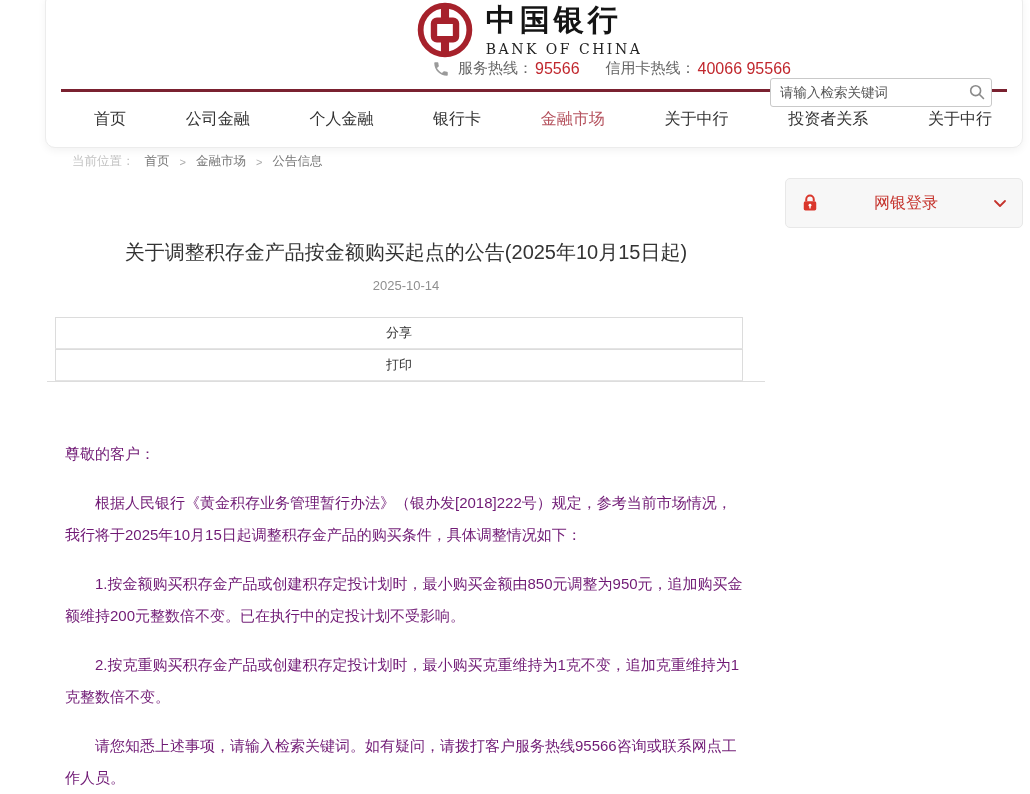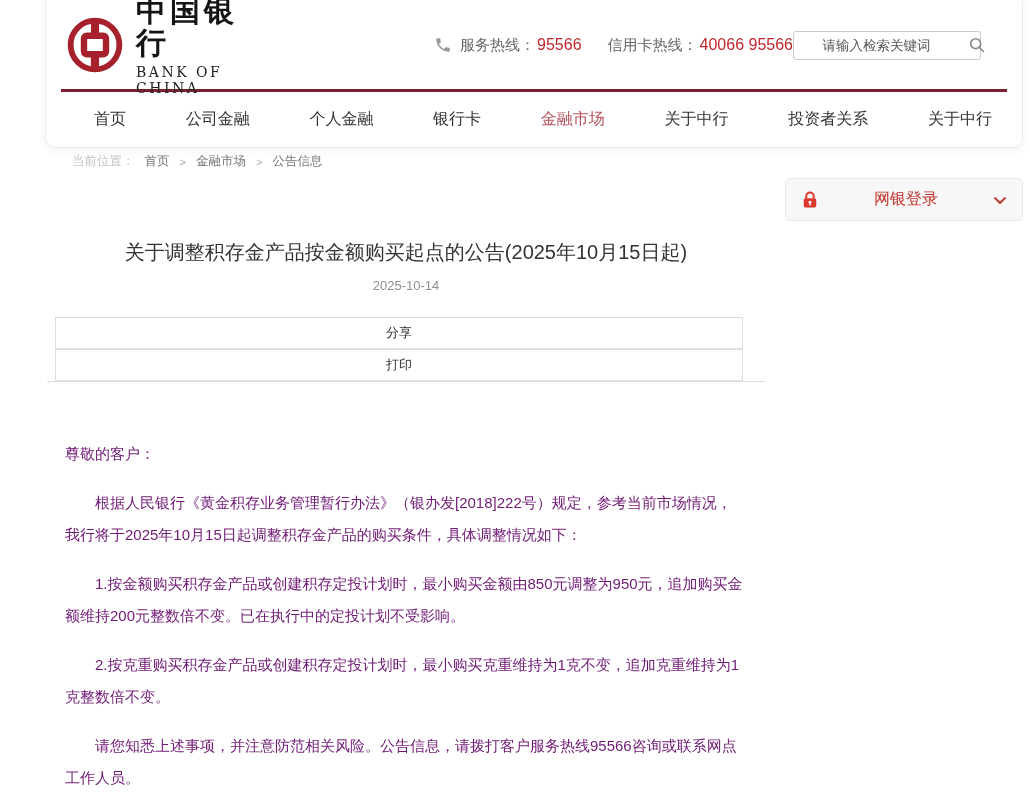--- a/index.html
+++ b/index.html
@@ -2,50 +2,50 @@
 <html><head>
 <meta charset="utf-8">
 <style>
   * { margin:0; padding:0; box-sizing:border-box; }
   html,body { width:1030px; height:794px; background:#ffffff; font-family:"Liberation Sans","DejaVu Sans",sans-serif; overflow:hidden; }
   .page { position:relative; width:1030px; height:794px; background:#fff; }
 
   
   .header-card { position:absolute; left:45px; top:-8px; width:978px; background:#fff;
     border:1px solid #ececec; border-radius:10px; box-shadow:0 3px 8px rgba(0,0,0,.05); padding-top:8px; }
-  .header-top { display:flex; align-items:center; height:88px; padding:0 30px 0 20px; }
+  .header-top { display:flex; align-items:center; height:88px; padding:0 30px 0 20px;flex-direction:column; }
   .logo-group { display:flex; align-items:center; }
   .logo-emblem { width:58px; height:58px; flex:0 0 auto; }
   .logo-text { margin-left:12px; }
   .logo-cn { font-family:"DejaVu Serif","Liberation Serif",serif; font-weight:700; font-size:30px; color:#141414; letter-spacing:4px; line-height:32px; }
   .logo-en { font-family:"DejaVu Serif","Liberation Serif",serif; font-size:14px; color:#222; letter-spacing:2.5px; margin-top:5px; }
   .hotlines { display:flex; align-items:center; margin-left:165px; white-space:nowrap; }
   .phone-ic { width:18px; height:18px; margin-right:8px; }
   .hot-label { font-size:15px; color:#666; }
   .hot-number { font-size:16px; color:#c1272d; margin-left:2px; }
   .hot-sep { width:26px; }
   .searchbox { margin-left:auto; position:relative; width:222px; }
-  .searchbox input { width:188px; height:29px; border:1px solid #c9c9c9; border-radius:3px; padding:0 30px 0 9px; font-size:13.5px; color:#4d7c0f; outline:none; font-family:inherit;text-align:center; }
+  .searchbox input { width:222px; height:29px; border:1px solid #c9c9c9; border-radius:3px; padding:0 30px 0 9px; font-size:13.5px; color:#4d7c0f; outline:none; font-family:inherit; }
   .searchbox input::placeholder { color:#555; opacity:1; }
   .search-btn { position:absolute; right:6px; top:5px; width:18px; height:18px; background:none; border:none; cursor:pointer; padding:0; }
 
   .red-rule { height:3px; background:#7a2130; margin:0 15px; }
 
   .nav-row { display:flex; align-items:center; justify-content:space-between; height:55px; padding:0 30px 0 48px; }
   .nav-item { font-size:16px; color:#333; text-decoration:none; cursor:pointer; }
   .nav-item.active { color:#b5525e; }
 
   
   .breadcrumb { position:absolute; left:72px; top:153px; font-size:12.5px; color:#999; display:flex; align-items:center; gap:10px; }
   .crumb-prefix { color:#c3c3c3; }
   .crumb-link { color:#777; text-decoration:none; cursor:pointer; }
   .crumb-sep { color:#aaa; font-size:11px; }
 
   
-  .ebank { position:absolute; left:785px; top:178px; width:238px; height:43px; background:#f7f7f7;
+  .ebank { position:absolute; left:785px; top:178px; width:238px; height:50px; background:#f7f7f7;
     border:1px solid #e8e8e8; border-radius:5px; display:flex; align-items:center; padding:0 14px; cursor:pointer; }
   .ebank-label { flex:1; text-align:center; font-size:16px; color:#c5332c; }
   .lock-ic { width:20px; height:20px; }
   .chev-ic { width:16px; height:16px; }
 
   
   .content { position:absolute; left:47px; top:226px; width:718px; }
   .art-title { text-align:center; font-size:20px; font-weight:400; color:#333; line-height:28px; margin-top:12px; }
   .art-date { text-align:center; font-size:13px; color:#8f8f8f; margin-top:12px; }
   .actions { display:flex; justify-content:flex-end; padding-right:22px; margin-top:24px;flex-direction:column; }
@@ -142,19 +142,19 @@
       <button class="act-btn">分享</button>
       <button class="act-btn">打印</button>
     </div>
     <div class="art-divider"></div>
 
     <div class="art-body">
       <p class="no-indent">尊敬的客户：</p>
       <p>根据人民银行《黄金积存业务管理暂行办法》（银办发[2018]222号）规定，参考当前市场情况，我行将于2025年10月15日起调整积存金产品的购买条件，具体调整情况如下：</p>
       <p>1.按金额购买积存金产品或创建积存定投计划时，最小购买金额由850元调整为950元，追加购买金额维持200元整数倍不变。已在执行中的定投计划不受影响。</p>
       <p>2.按克重购买积存金产品或创建积存定投计划时，最小购买克重维持为1克不变，追加克重维持为1克整数倍不变。</p>
-      <p>请您知悉上述事项，并注意防范相关风险。公告信息，请拨打客户服务热线95566咨询或联系网点工作人员。</p>
+      <p>请您知悉上述事项，请输入检索关键词。如有疑问，请拨打客户服务热线95566咨询或联系网点工作人员。</p>
       <p>特此公告</p>
 
     </div>
   </div>
 
 </div>
 
 </body></html>

